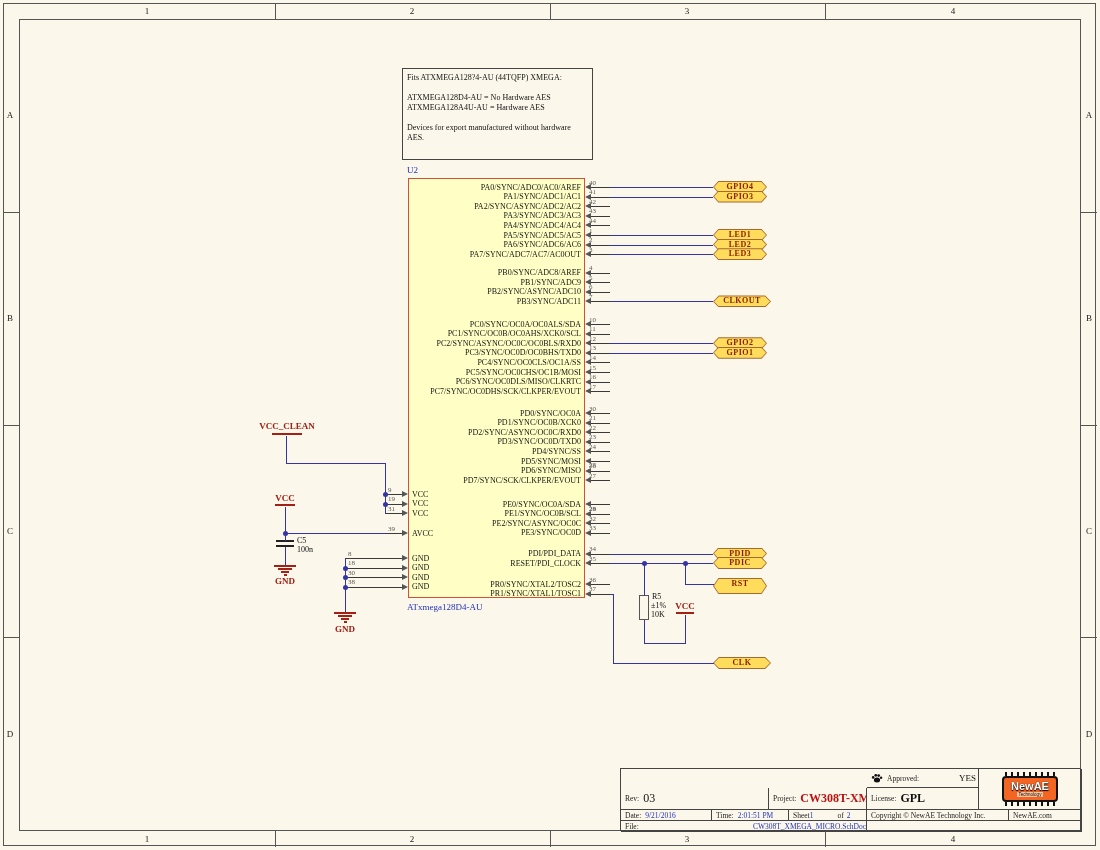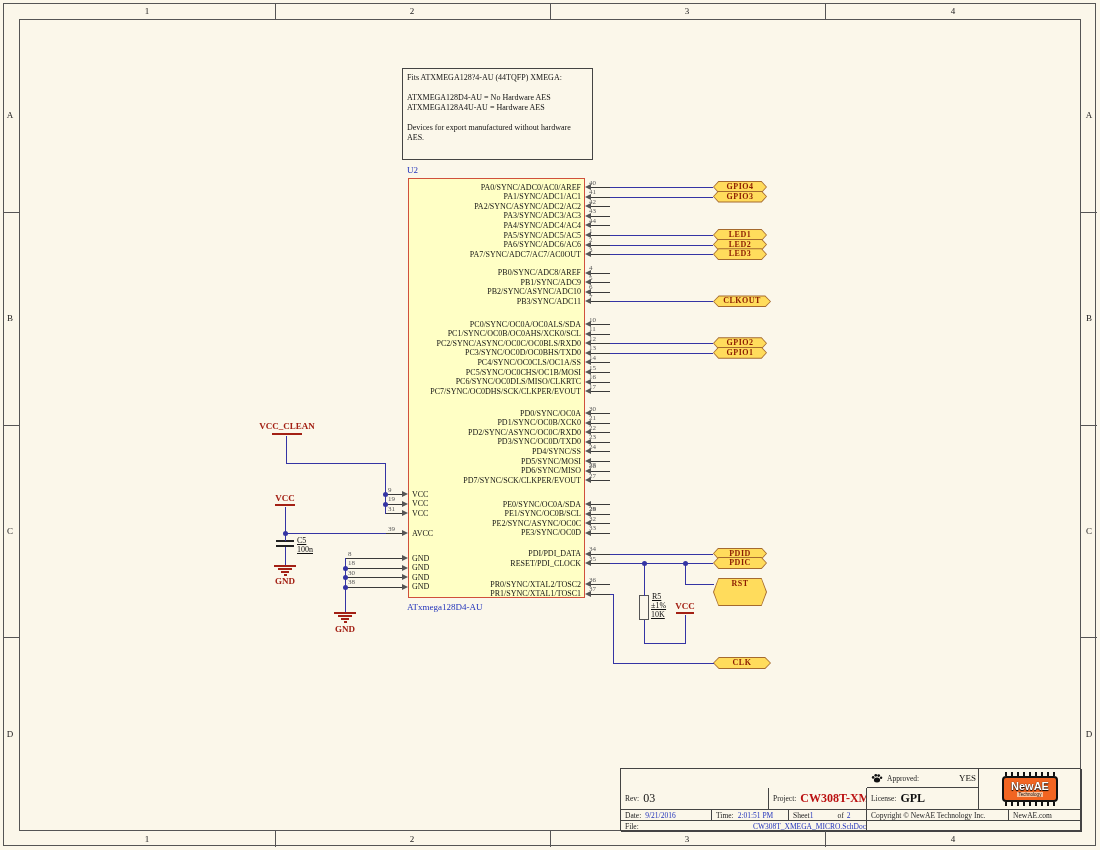--- a/index.html
+++ b/index.html
@@ -28,21 +28,21 @@
         box-sizing:border-box;padding:4px 4px;}
   .note-line{font:8px "Liberation Serif",serif;color:#111;line-height:10px;white-space:nowrap;}
   #ic-body{position:absolute;left:408px;top:178px;width:177px;height:420px;box-sizing:border-box;
         background:var(--icfill,#FFFFC5);border:1px solid var(--icborder,#D0503C);}
   .designator{position:absolute;font:9px "Liberation Serif",serif;color:var(--blue,#2233BB);white-space:nowrap;}
   .pwr-label{position:absolute;font:bold 9px "Liberation Serif",serif;color:var(--power,#A32014);
         text-align:center;white-space:nowrap;}
   .pwr-bar{position:absolute;height:2px;background:var(--power,#A32014);}
   .gndbar{position:absolute;height:2px;background:var(--power,#A32014);}
   .capplate{position:absolute;height:2px;background:#222;}
-  .comp-label{position:absolute;font:8px "Liberation Serif",serif;color:#111;white-space:nowrap;text-decoration:underline;}
+  .comp-label{position:absolute;font:8px "Liberation Serif",serif;color:#111;white-space:nowrap;}
   #r5-box{position:absolute;left:639px;top:595px;width:10px;height:25px;box-sizing:border-box;
         border:1px solid #555;background:var(--sheetbg,#FBF7EA);}
   
   .tb{position:absolute;left:620px;top:768px;width:461px;height:63px;box-sizing:border-box;
       border:1px solid #444;}
   .tbc{position:absolute;box-sizing:border-box;border-right:1px solid #444;border-bottom:1px solid #444;
       display:flex;align-items:center;padding-left:4px;overflow:hidden;white-space:nowrap;}
   .tbl{font:7.5px "Liberation Serif",serif;color:#222;margin-right:4px;}
   .tb-title{font:bold 13px "Liberation Serif",serif;color:var(--titlered,#8B0000);}
   .tb-big{font:12px "Liberation Serif",serif;color:#111;}
@@ -413,21 +413,21 @@
     <div class="pinnum" style="left: 348px; top: 559.1px; width: 18px;">18</div>
     <div class="pinlabel" style="left: 412px; top: 563.1px; width: 80px;">GND</div>
     <div class="stub" style="left: 345px; top: 577.2px; width: 58px;"></div>
     <div class="pin-glyph-l" style="left: 402px; top: 574.2px;"></div>
     <div class="pinnum" style="left: 348px; top: 568.7px; width: 18px;">30</div>
     <div class="pinlabel" style="left: 412px; top: 572.7px; width: 80px;">GND</div>
     <div class="stub" style="left: 345px; top: 586.8px; width: 58px;"></div>
     <div class="pin-glyph-l" style="left: 402px; top: 583.8px;"></div>
     <div class="pinnum" style="left: 348px; top: 578.3px; width: 18px;">38</div>
     <div class="pinlabel" style="left: 412px; top: 582.3px; width: 80px;">GND</div>
-    <div class="port" style="left: 713px; top: 578px; width: 54px; height: 28px; text-decoration: underline;">
+    <div class="port" style="left: 713px; top: 578px; width: 54px; height: 16px; text-decoration: underline;">
       <div class="port-in"></div>
       <span class="port-text">RST</span>
     </div>
     <div class="port" style="left: 713px; top: 657px; width: 58px; height: 12px;">
       <div class="port-in"></div>
       <span class="port-text">CLK</span>
     </div>
     <div class="wire" style="left: 286px; top: 436px; width: 1px; height: 28px;"></div>
     <div class="wire" style="left: 286px; top: 463px; width: 100px; height: 1px;"></div>
     <div class="wire" style="left: 385px; top: 463px; width: 1px; height: 51px;"></div>

